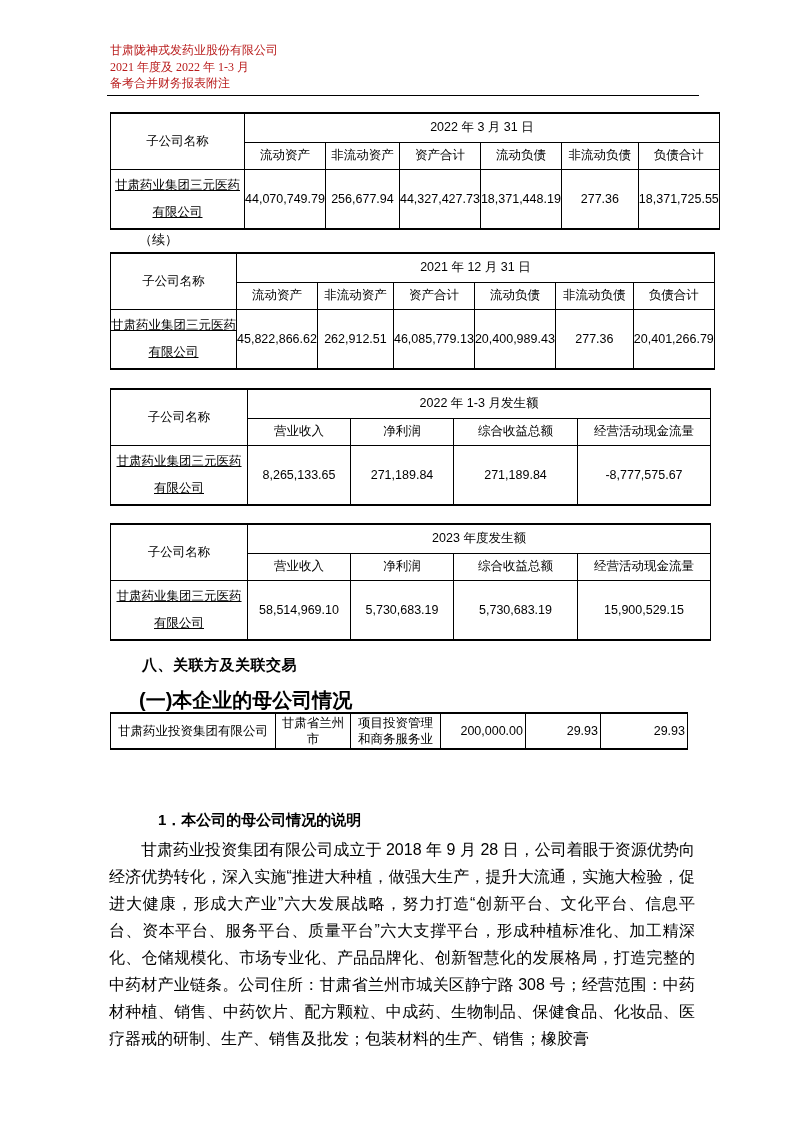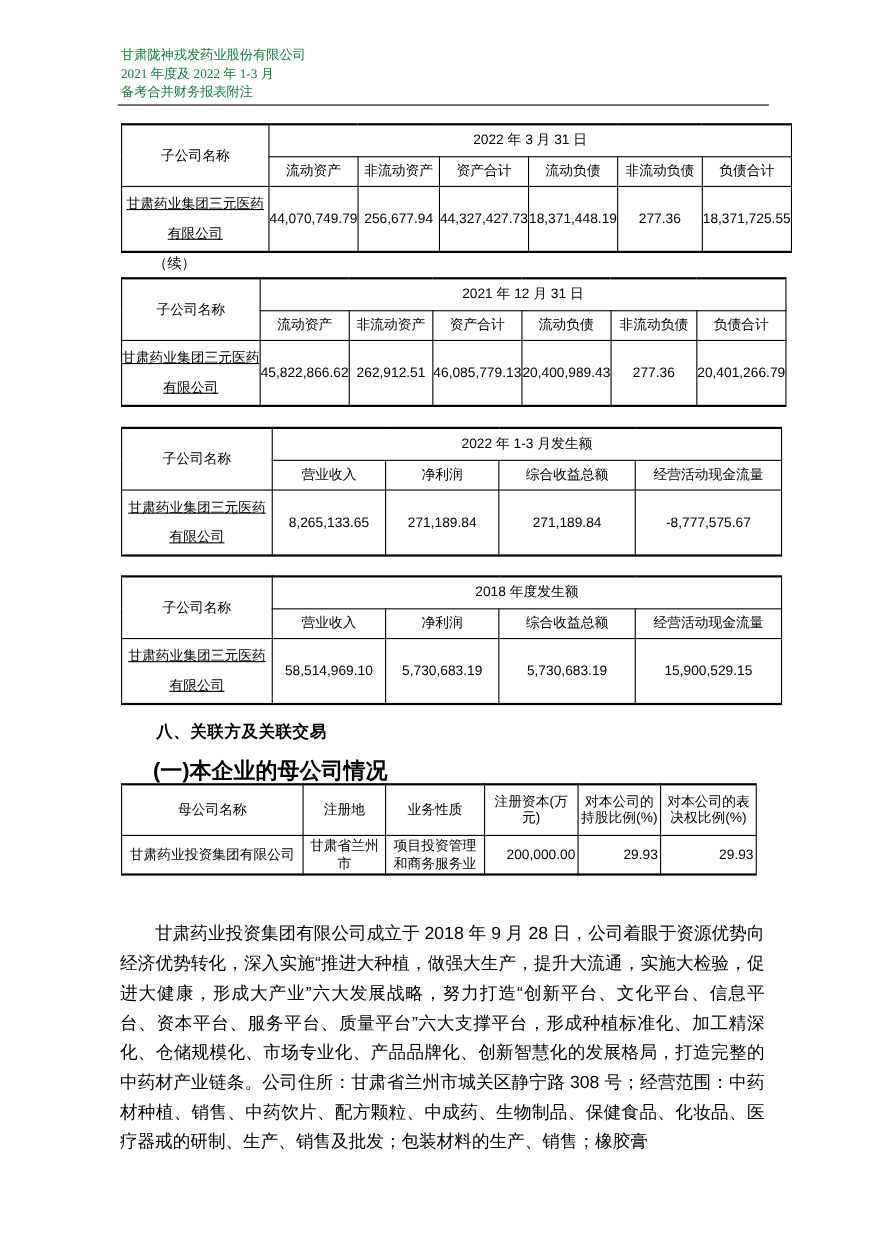--- a/index.html
+++ b/index.html
@@ -9,21 +9,21 @@
     position: relative;
     font-family: "Liberation Sans", "DejaVu Sans", sans-serif;
     color: #000;
   }
   .page { position: absolute; inset: 0; background: #fff; overflow: hidden; }
 
   
   .doc-header {
     position: absolute; left: 110px; top: 42px;
     font-family: "Liberation Serif", "DejaVu Serif", serif;
-    font-size: 12px; line-height: 16.5px; color: #15803d;
+    font-size: 12px; line-height: 16.5px; color: #b91c1c;
   }
   .header-rule {
     position: absolute; left: 107px; top: 95px; width: 592px; height: 0;
     border-top: 1.6px solid #000;
   }
 
   
   table.fin {
     position: absolute; left: 110px;
     border-collapse: collapse; table-layout: fixed;
@@ -197,21 +197,21 @@
     <colgroup>
       <col style="width:137px">
         <col style="width:103px">
         <col style="width:103px">
       <col style="width:124px">
         <col style="width:133px">
     </colgroup>
     <tbody>
         <tr class="date-row">
       <td class="corner" rowspan="2">子公司名称</td>
-      <td colspan="4">2018 年度发生额</td>
+      <td colspan="4">2023 年度发生额</td>
     </tr>
     <tr class="sub-row">
       <td>营业收入</td>
       <td>净利润</td>
       <td>综合收益总额</td>
       <td>经营活动现金流量</td>
     </tr>
     <tr class="data-row" style="height:58px;">
       <td class="name-cell">甘肃药业集团三元医药有限公司</td>
       <td class="num-cell">58,514,969.10</td>
@@ -228,35 +228,28 @@
   <table class="fin parent" style="top:712px;">
     <colgroup>
       <col style="width:165px">
         <col style="width:75px">
         <col style="width:90px">
       <col style="width:85px">
         <col style="width:75px">
         <col style="width:87px">
     </colgroup>
     <tbody>
-        <tr class="head-row">
-      <td>母公司名称</td>
-      <td>注册地</td>
-      <td>业务性质</td>
-      <td>注册资本(万元)</td>
-      <td>对本公司的持股比例(%)</td>
-      <td>对本公司的表决权比例(%)</td>
-    </tr>
     <tr class="body-row">
       <td class="pname">甘肃药业投资集团有限公司</td>
       <td>甘肃省兰州市</td>
       <td>项目投资管理和商务服务业</td>
       <td class="pnum">200,000.00</td>
       <td class="pnum">29.93</td>
       <td class="pnum">29.93</td>
     </tr>
   </tbody>
     </table>
 
+  <div class="h-note" style="top:811px;">1．本公司的母公司情况的说明</div>
   <div class="body-paragraph">甘肃药业投资集团有限公司成立于 2018 年 9 月 28 日，公司着眼于资源优势向经济优势转化，深入实施“推进大种植，做强大生产，提升大流通，实施大检验，促进大健康，形成大产业”六大发展战略，努力打造“创新平台、文化平台、信息平台、资本平台、服务平台、质量平台”六大支撑平台，形成种植标准化、加工精深化、仓储规模化、市场专业化、产品品牌化、创新智慧化的发展格局，打造完整的中药材产业链条。公司住所：甘肃省兰州市城关区静宁路 308 号；经营范围：中药材种植、销售、中药饮片、配方颗粒、中成药、生物制品、保健食品、化妆品、医疗器戒的研制、生产、销售及批发；包装材料的生产、销售；橡胶膏</div>
 
 
 </div>
 
 </body></html>

